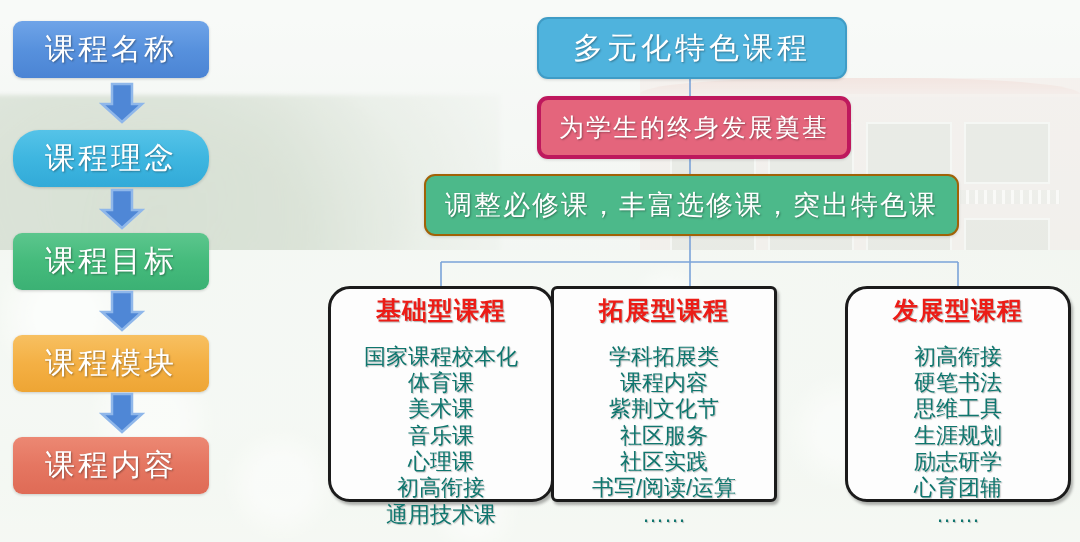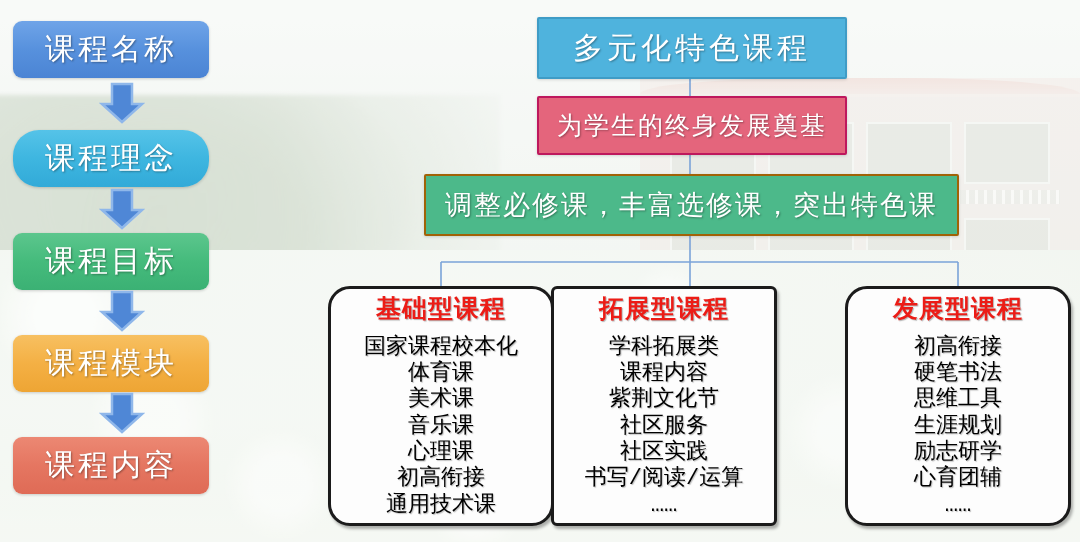--- a/index.html
+++ b/index.html
@@ -5,21 +5,21 @@
   html, body {
     margin: 0;
     padding: 0;
     background: #ffffff;
   }
   #slide {
     position: relative;
     width: 1080px;
     height: 542px;
     overflow: hidden;
-    font-family: Liberation Mono, monospace;
+    font-family: Liberation Sans, sans-serif;
     background: #eef1ec;
   }
 
   
   .bg-layer { position: absolute; inset: 0; }
 
   .bg-sky {
     position: absolute; left: 0; top: 0; width: 1080px; height: 250px;
     background: linear-gradient(180deg, #f4f6f4 0%, #eff2ef 40%, #e9eee8 100%);
   }
@@ -108,47 +108,47 @@
   
   .connector-svg {
     position: absolute; left: 0; top: 0; width: 1080px; height: 542px;
     pointer-events: none;
   }
 
   
   .hdr-box {
     position: absolute;
     display: flex; align-items: center; justify-content: center;
-    border-radius: 2px;
+    border-radius: 11px;
     color: #ffffff;
     text-shadow: 1px 1px 2px rgba(0,0,0,.35);
     box-shadow: 0 1px 3px rgba(0,0,0,.14);
   }
   .hdr-title {
     left: 537px; top: 17px; width: 306px; height: 58px;
     background: #4fb3dd;
     border: 2px solid #3f9cc6;
     font-size: 30px; letter-spacing: 4px;
   }
   .hdr-sub {
     left: 537px; top: 96px; width: 306px; height: 55px;
     background: #e4657c;
-    border: 2px solid #be185d;
+    border: 4px solid #be185d;
     font-size: 25px; letter-spacing: 2px;
   }
   .hdr-bar {
     left: 424px; top: 174px; width: 531px; height: 58px;
     background: #4cb98a;
     border: 2px solid #a16207;
     font-size: 27px; letter-spacing: 2px;
   }
 
   
   .card {
-    position: absolute; top: 286px; width: 226px; height: 240px;
+    position: absolute; top: 286px; width: 226px; height: 216px;
     background: #fdfdfd;
     border: 3px solid #1b1b1b;
     border-radius: 22px;
     box-shadow: 2px 3px 3px rgba(0,0,0,.3);
     display: flex; flex-direction: column; align-items: center;
     padding-top: 7px;
     box-sizing: border-box;
   }
   .card-1 { left: 328px; }
   .card-2 { left: 551px; border-radius: 6px; }
@@ -157,23 +157,23 @@
   .card-title {
     color: #ec1c16;
     font-size: 25px;
     font-weight: bold;
     letter-spacing: 1px;
     line-height: 1.18;
     text-shadow: 1px 1px 1px rgba(120,120,120,.55);
     margin-bottom: 1px;
   }
   .card-list {
-    list-style: none; margin: 8px; padding: 0;
+    list-style: none; margin: 17px; padding: 0;
     text-align: center;
-    color: #000000;
+    color: #0f766e;
     font-size: 22px;
     line-height: 1.20;
     letter-spacing: 0px;
     text-shadow: 1px 1px 1px rgba(130,130,130,.5);
   }
   .card-list li { white-space: nowrap; }
 </style>
 </head>
 <body>
 

